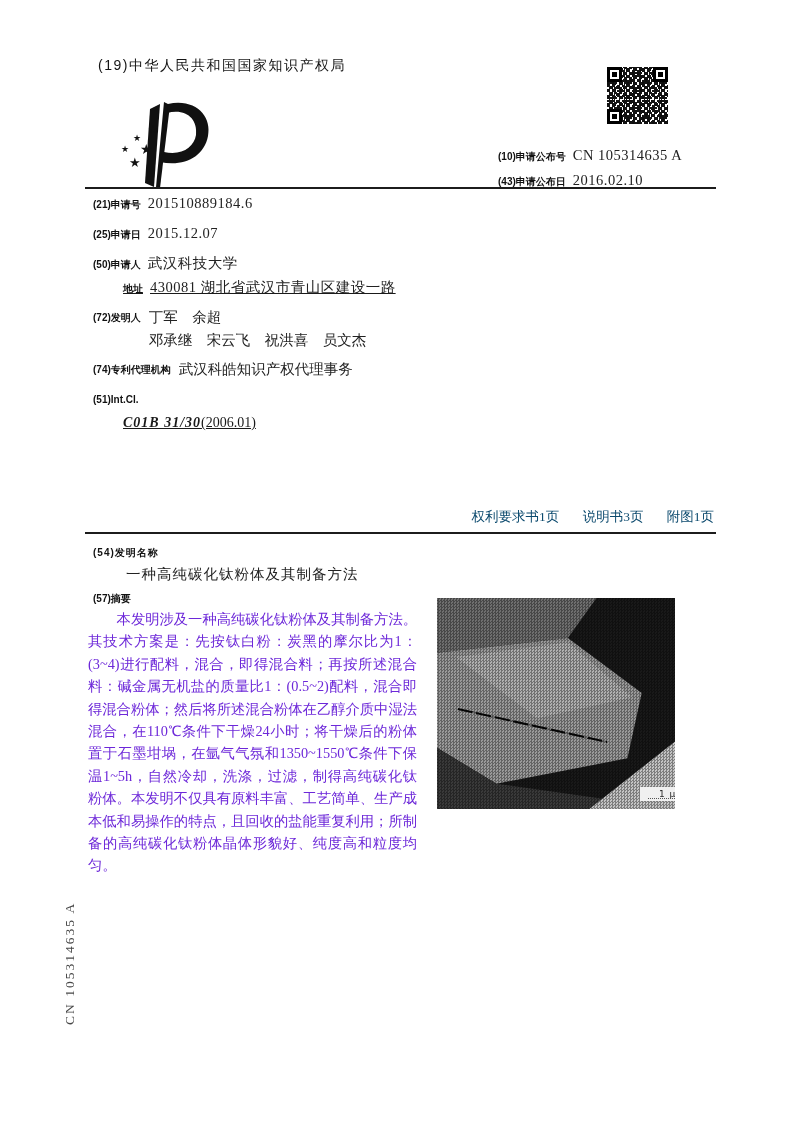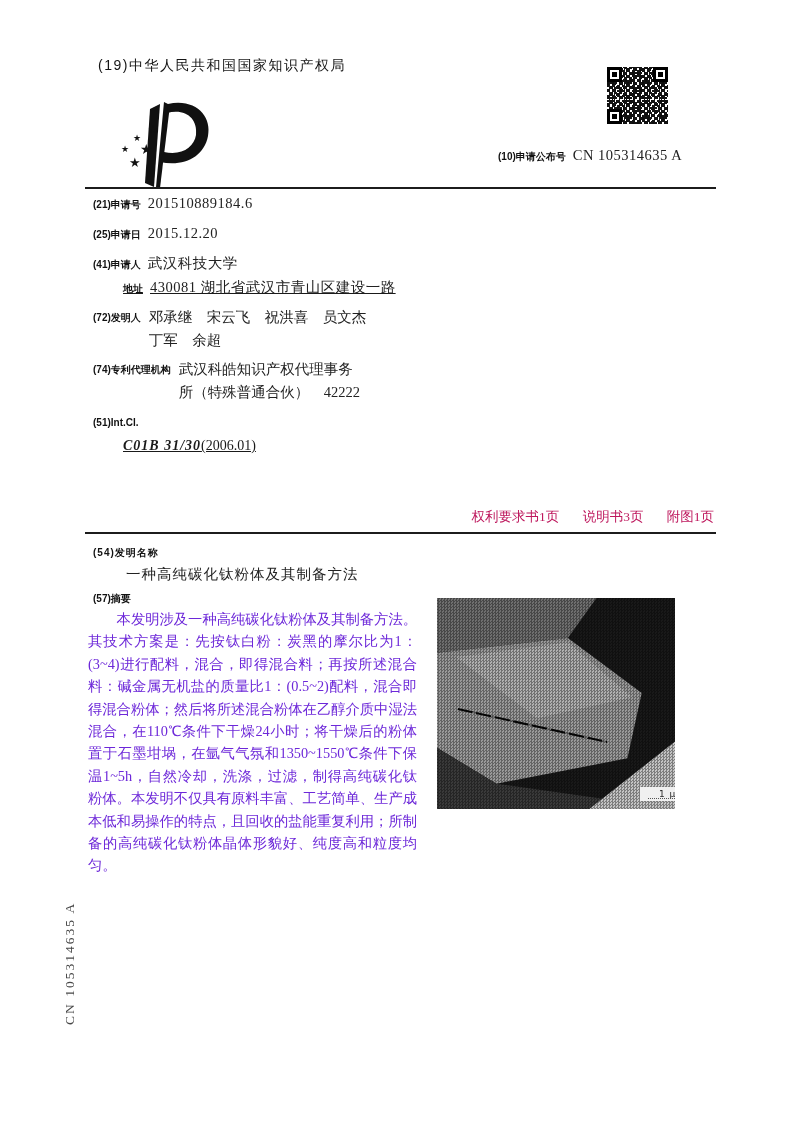--- a/index.html
+++ b/index.html
@@ -41,21 +41,21 @@
   .row { margin-bottom:6px; }
   .flexrow { display:flex; }
   .flexrow .lbl { flex:none; }
   .vblock { margin-left:8px; font-family:"Liberation Serif", serif; font-size:14.5px; color:#222; }
   .indent { padding-left:30px;text-decoration:underline; }
   .ic-val { font-family:"Liberation Serif", serif; }
   .ic-main { font-style:italic; font-weight:700; letter-spacing:1px; }
   .ic-ver { font-style:normal; }
 
   
-  .pages-info { position:absolute; top:508px; right:86px; font-family:"Liberation Serif", serif; font-size:13.5px; color:#be185d; }
+  .pages-info { position:absolute; top:508px; right:86px; font-family:"Liberation Serif", serif; font-size:13.5px; color:#0c4a6e; }
   .pages-info span { margin-left:20px; }
 
   
   .sec54 { position:absolute; left:93px; top:542px; }
   .sec54 .lbl { letter-spacing:1px; }
   .invention-title { position:absolute; left:126px; top:565px; font-family:"Liberation Serif", serif; font-size:14.5px; letter-spacing:1px; color:#222;text-align:center; }
   .sec57 { position:absolute; left:93px; top:588px; }
   .abstract { position:absolute; left:88px; top:608px; width:329px;
     font-family:"Liberation Serif", serif; font-size:14.3px; line-height:22.4px;
     text-align:justify; text-indent:2em; color:#6d28d9; }
@@ -110,52 +110,54 @@
   <div class="qr">
     <div class="finder tl"></div>
     <div class="finder tr"></div>
     <div class="finder bl"></div>
   </div>
 
   <div class="pub-rows">
     <div class="pub-row">
       <span class="lbl">(10)申请公布号</span><span class="val">CN 105314635 A</span>
     </div>
+    <div class="pub-row">
+      <span class="lbl">(43)申请公布日</span><span class="val">2016.02.10</span>
+    </div>
   </div>
 
   <div class="rule-1"></div>
 
   <div class="biblio">
     <div class="row">
       <span class="lbl">(21)申请号</span><span class="val">201510889184.6</span>
     </div>
     <div class="row">
-      <span class="lbl">(25)申请日</span><span class="val">2015.12.20</span>
+      <span class="lbl">(25)申请日</span><span class="val">2015.12.07</span>
     </div>
     <div class="row">
       <div>
-        <span class="lbl">(41)申请人</span><span class="val">武汉科技大学</span>
+        <span class="lbl">(50)申请人</span><span class="val">武汉科技大学</span>
       </div>
       <div class="indent">
         <span class="lbl">地址</span><span class="val">430081 湖北省武汉市青山区建设一路</span>
       </div>
     </div>
     <div class="row flexrow">
       <span class="lbl">(72)发明人</span>
       <span class="vblock">
+        <span style="display:block;">丁军　余超</span>
         <span style="display:block;">邓承继　宋云飞　祝洪喜　员文杰</span>
-        <span style="display:block;">丁军　余超</span>
       </span>
     </div>
     <div class="row">
       <div class="flexrow">
         <span class="lbl">(74)专利代理机构</span>
         <span class="vblock">
           <span style="display:block;">武汉科皓知识产权代理事务</span>
-          <span style="display:block; text-align:right;">所（特殊普通合伙）　42222</span>
         </span>
       </div>
     </div>
     <div class="row">
       <div><span class="lbl">(51)Int.Cl.</span></div>
       <div class="indent ic-val">
         <span class="ic-main">C01B 31/30</span><span class="ic-ver">(2006.01)</span>
       </div>
     </div>
   </div>

